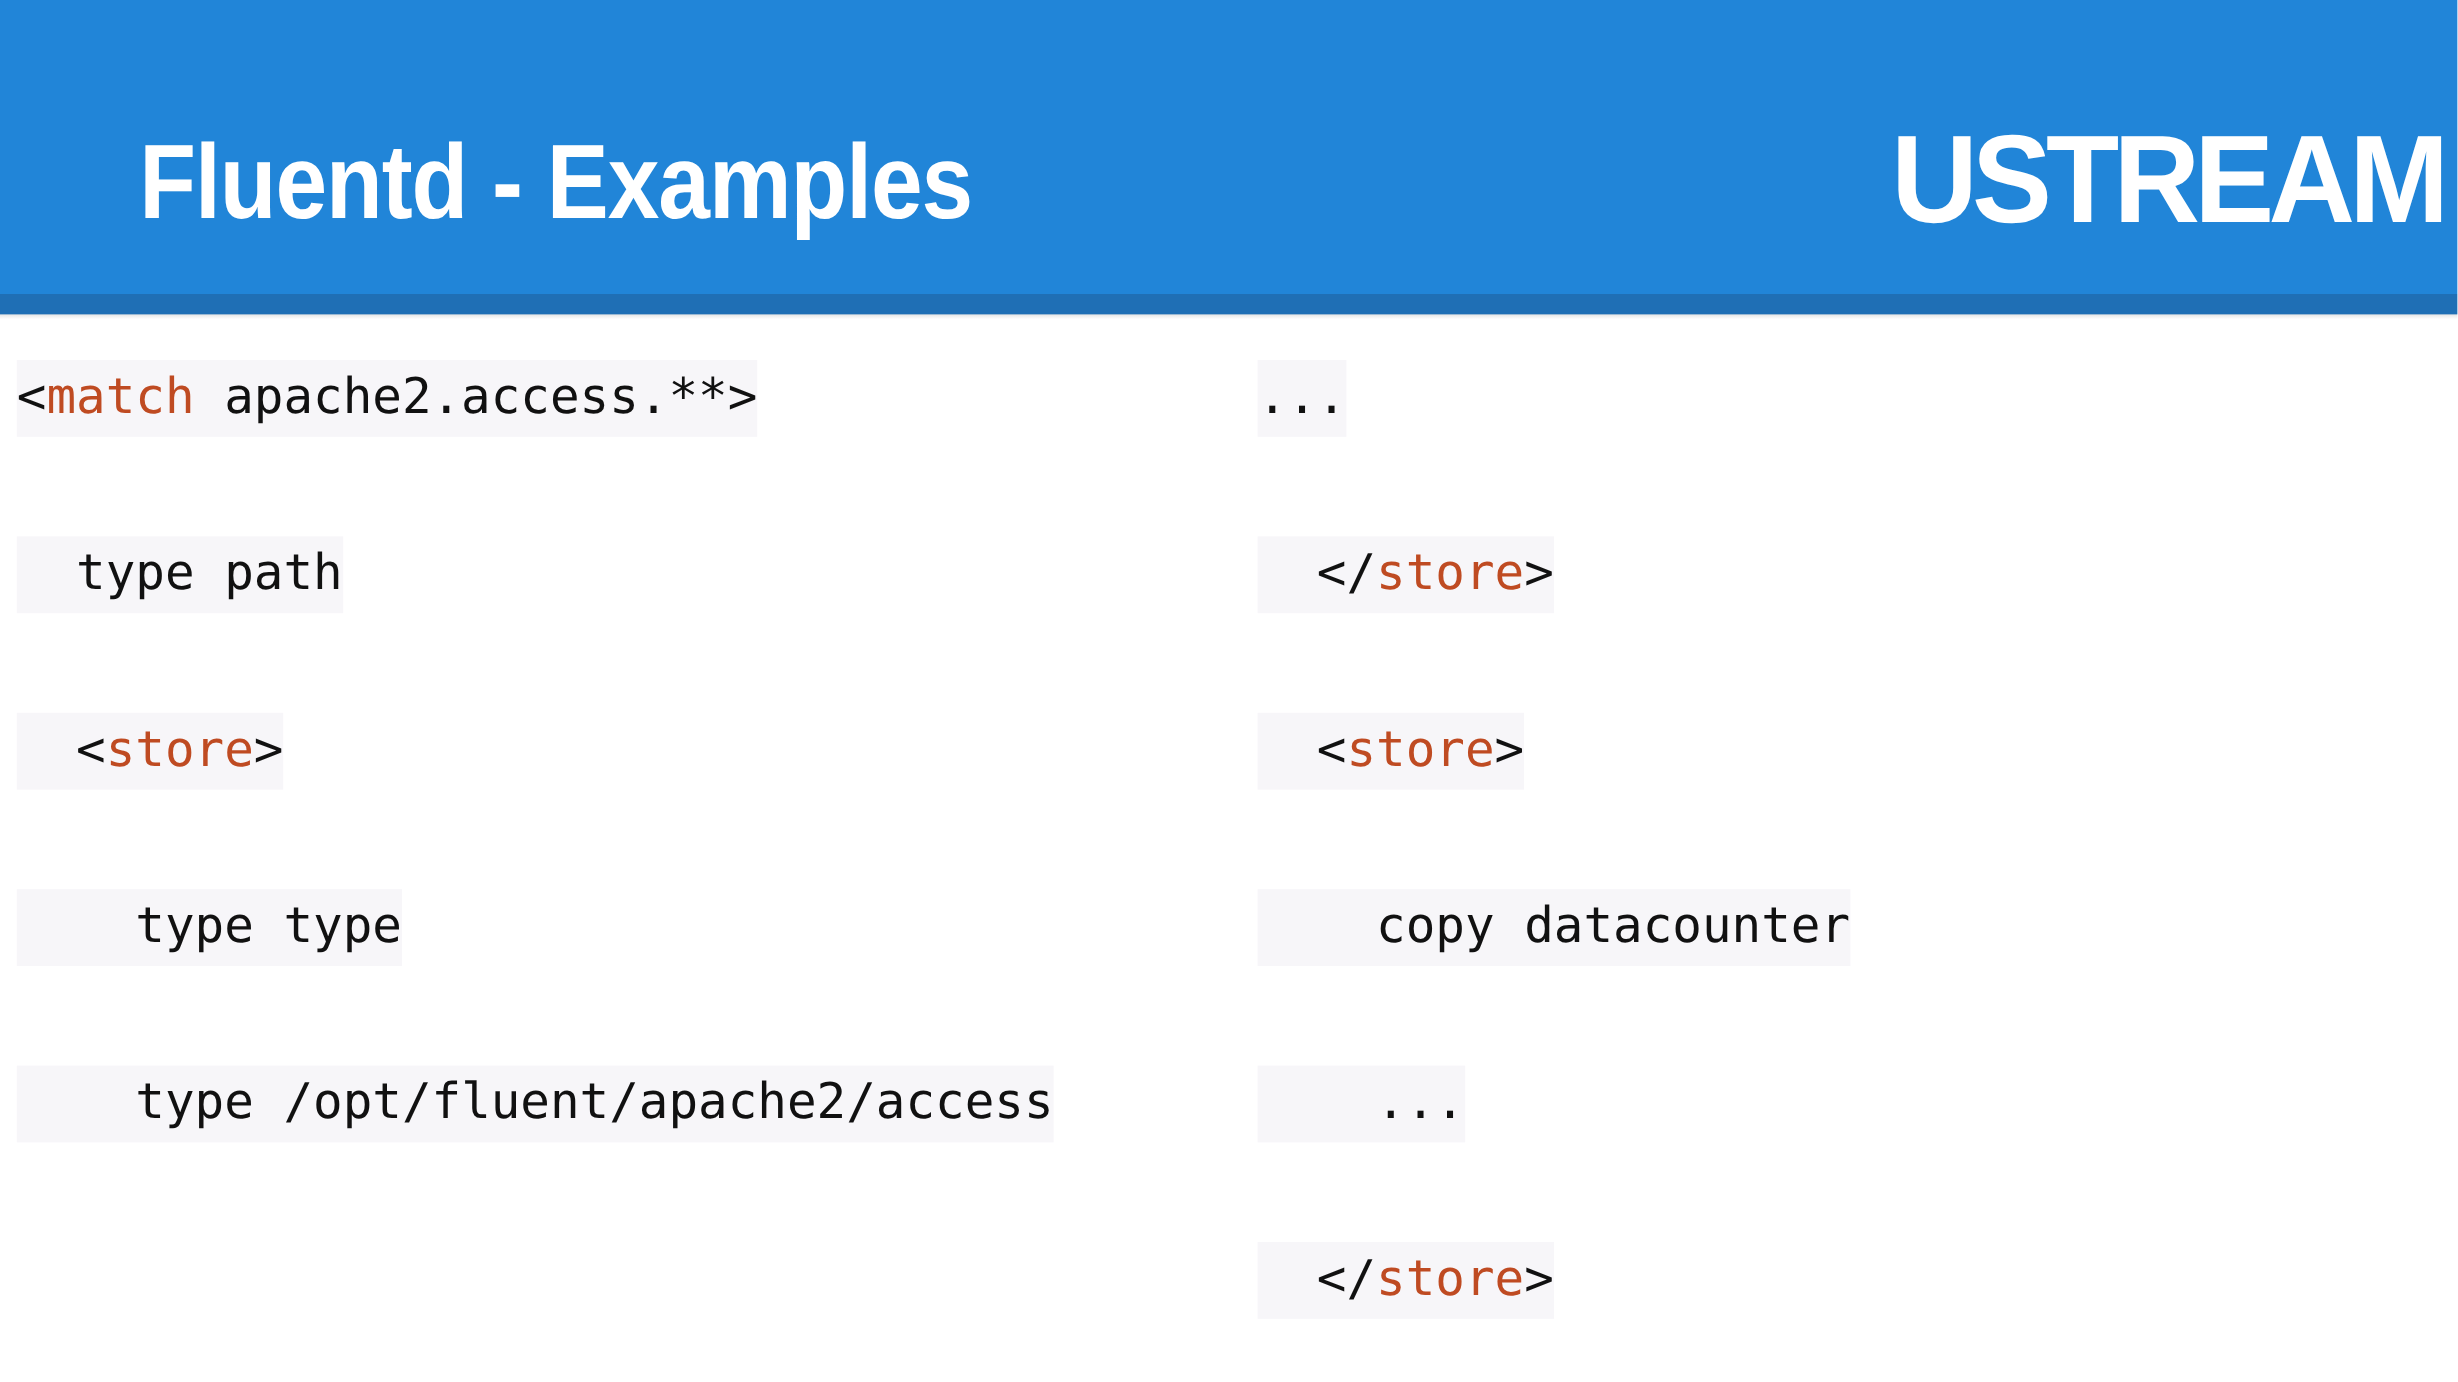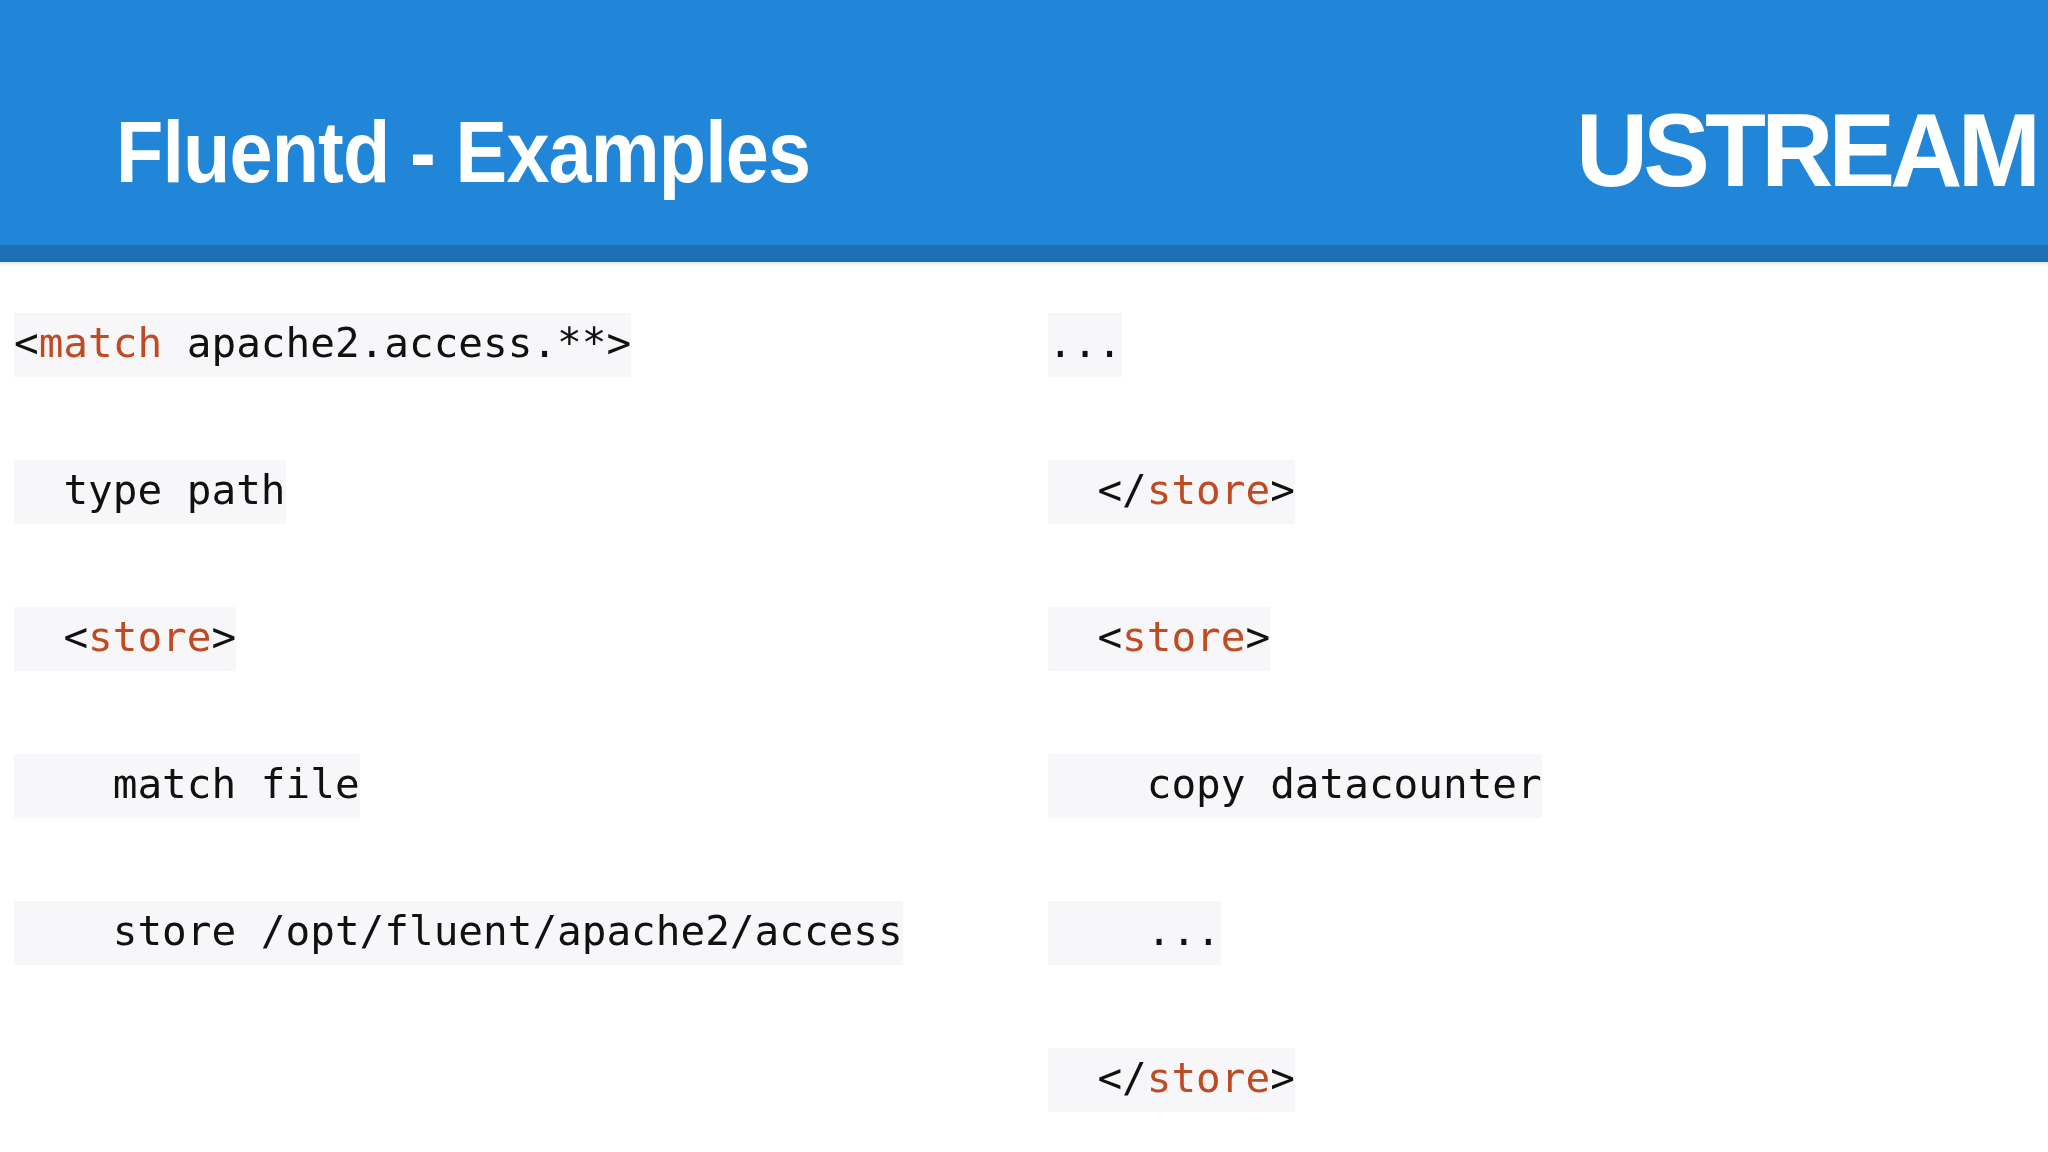--- a/index.html
+++ b/index.html
@@ -69,21 +69,21 @@
     white-space: nowrap;
     transform: scaleX(0.96);
     transform-origin: left center;
     line-height: 1;
   }
 
   
   .code-area {
     position: absolute;
     left: 0;
-    top: 266px;
+    top: 253px;
     width: 2048px;
     height: 886px;
   }
   .code-column {
     position: absolute;
     top: 0;
     font-family: "DejaVu Sans Mono", "Liberation Mono", monospace;
     font-size: 41px;
     line-height: 73.5px;
     color: #111111;
@@ -116,22 +116,22 @@
   <div class="slide-title">Fluentd - Examples</div>
   <div class="brand-logo">USTREAM</div>
 </div>
 <div class="header-underbar"></div>
 <div class="header-underbar-shadow"></div>
 
 <div class="code-area">
   <pre class="code-column left" id="code-left"><span class="code-line"><span class="hl"><span class="punct">&lt;</span><span class="tag">match</span><span class="plain"> apache2.access.**</span><span class="punct">&gt;</span></span></span>
 <span class="code-line"><span class="hl"><span class="plain">  </span><span class="plain">type path</span></span></span>
 <span class="code-line"><span class="hl"><span class="plain">  </span><span class="punct">&lt;</span><span class="tag">store</span><span class="punct">&gt;</span></span></span>
-<span class="code-line"><span class="hl"><span class="plain">    </span><span class="plain">match file</span></span></span>
-<span class="code-line"><span class="hl"><span class="plain">    </span><span class="plain">store /opt/fluent/apache2/access</span></span></span>
+<span class="code-line"><span class="hl"><span class="plain">    </span><span class="plain">type type</span></span></span>
+<span class="code-line"><span class="hl"><span class="plain">    </span><span class="plain">type /opt/fluent/apache2/access</span></span></span>
 
 
 
 
 
 </pre>
   <pre class="code-column right" id="code-right"><span class="code-line"><span class="hl"><span class="plain">...</span></span></span>
 <span class="code-line"><span class="hl"><span class="plain">  </span><span class="punct">&lt;/</span><span class="tag">store</span><span class="punct">&gt;</span></span></span>
 <span class="code-line"><span class="hl"><span class="plain">  </span><span class="punct">&lt;</span><span class="tag">store</span><span class="punct">&gt;</span></span></span>
 <span class="code-line"><span class="hl"><span class="plain">    </span><span class="plain">copy datacounter</span></span></span>

